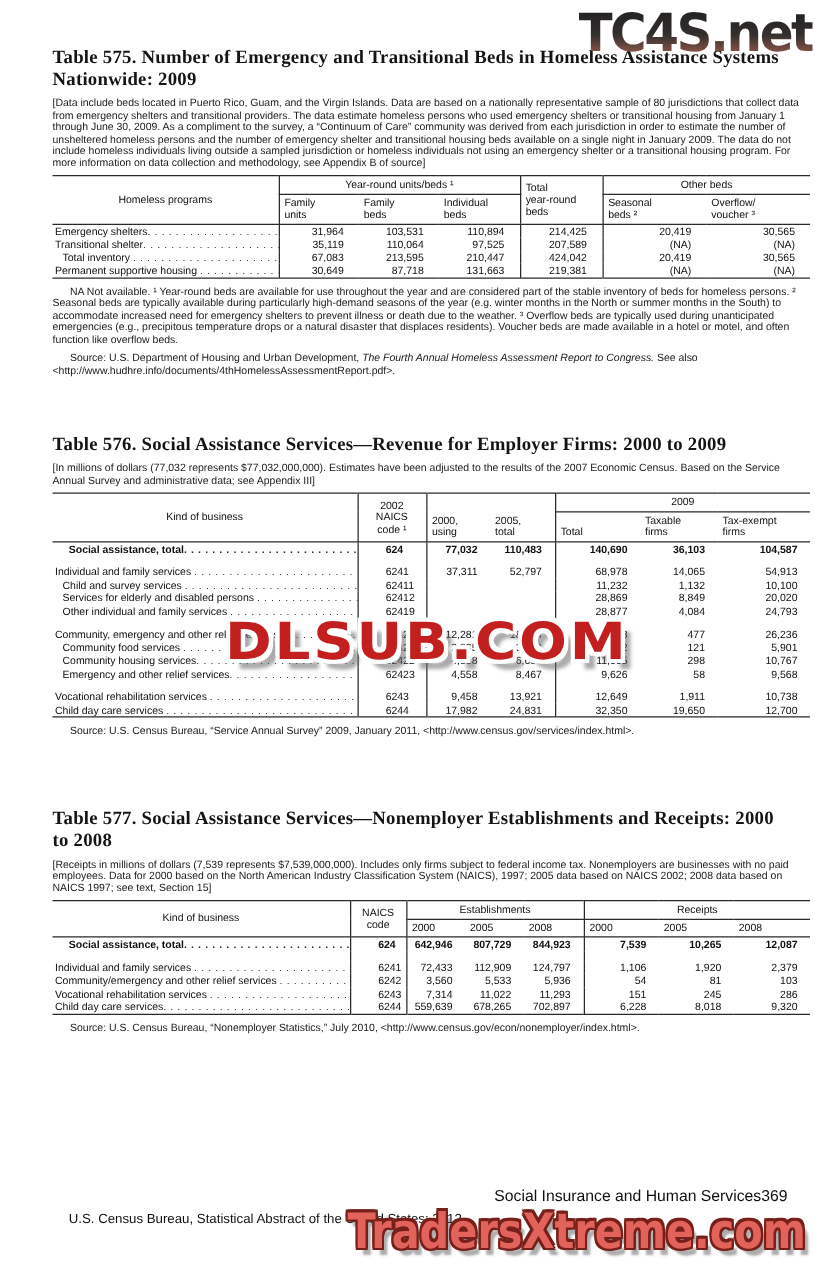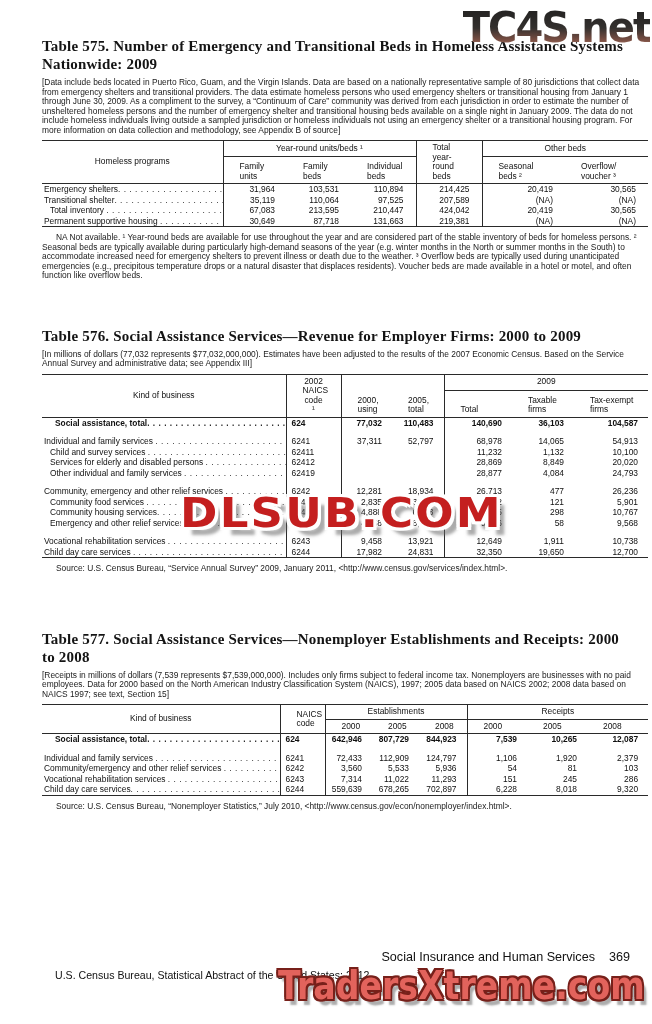--- a/index.html
+++ b/index.html
@@ -9,46 +9,46 @@
 
   .tbl-title{font-family:"Liberation Serif",serif;font-weight:bold;font-size:15px;
              line-height:18px;max-width:585px;letter-spacing:.2px;}
   .t575-title{margin-top:37px;}
   .t576-title{margin-top:46px;}
   .t577-title{margin-top:56px;}
   .intro{font-size:8.4px;line-height:9.5px;margin-top:5px;max-width:600px;color:#1a1a1a;}
 
   table{border-collapse:collapse;table-layout:fixed;width:606px;margin-top:5px;
         font-size:8.4px;color:#101010;border-top:1px solid #2a2a2a;border-bottom:1px solid #2a2a2a;}
-  th{font-weight:normal;padding:2px 16px;vertical-align:middle;text-align:center;
+  th{font-weight:normal;padding:2px 4px;vertical-align:middle;text-align:center;
      white-space:pre-line;line-height:9.5px;}
   thead tr:last-child th,thead th[rowspan]{border-bottom:1px solid #2a2a2a;}
   .vr{border-right:1px solid #2a2a2a;}
   .bb{border-bottom:1px solid #2a2a2a;}
   .num-h{text-align:left;padding-right:10px;vertical-align:bottom;}
   td{padding:0;height:10.5px;line-height:10.5px;}
   td.lbl{white-space:nowrap;overflow:hidden;padding-left:2px;}
   td.lbl.ind{padding-left:8px;}
   td.lbl.b{padding-left:13px;}
   td.num{text-align:right;padding-right:10px;}
   .b{font-weight:bold;}
   tr.spacer td{height:8px;}
   .dots{letter-spacing:.5px;color:#2a2a2a;}
 
   .t575 tbody td:nth-child(1),.t575 tbody td:nth-child(4),.t575 tbody td:nth-child(5){border-right:1px solid #2a2a2a;}
   .t576 tbody td:nth-child(1),.t576 tbody td:nth-child(2),.t576 tbody td:nth-child(4){border-right:1px solid #2a2a2a;}
   .t577 tbody td:nth-child(1),.t577 tbody td:nth-child(2),.t577 tbody td:nth-child(5){border-right:1px solid #2a2a2a;}
-  .t576 tbody td:nth-child(2),.t577 tbody td:nth-child(2){text-align:left;padding-left:5px;margin-top:13px;}
+  .t576 tbody td:nth-child(2),.t577 tbody td:nth-child(2){text-align:left;padding-left:22px;margin-top:13px;}
   .t575 td.num{padding-right:12px;}
 
   .note{font-size:8.4px;line-height:9.5px;margin:6px 0 0 0;text-indent:14px;max-width:600px;color:#1a1a1a;}
   .note i{font-style:italic;}
 
   .footer-chapter{position:absolute;top:950px;right:22px;font-size:12.6px;color:#111;}
-  .footer-chapter .pgnum{margin-left:14px;}
+  .footer-chapter .pgnum{}
   .footer-credit{position:absolute;top:969px;left:55px;font-size:10.6px;color:#111;}
 
   .wm{position:absolute;font-weight:900;pointer-events:none;}
   .wm-top{top:4px;right:2px;font-size:40px;letter-spacing:-2px;
           font-family:"DejaVu Sans",sans-serif;color:#433832;
           background:linear-gradient(180deg,#1e1e1e 0%,#33302e 52%,#7d5044 78%,#cda192 100%);
           -webkit-background-clip:text;background-clip:text;-webkit-text-fill-color:transparent;
           transform:scaleY(1.05);}
   .wm-mid{left:180px;top:489px;font-size:41px;letter-spacing:2px;
           font-family:"DejaVu Sans",sans-serif;color:#c41f1f;transform:scaleX(1.1);transform-origin:left top;
@@ -136,20 +136,21 @@
             <td class="num">87,718</td>
             <td class="num">131,663</td>
             <td class="num">219,381</td>
             <td class="num">(NA)</td>
             <td class="num">(NA)</td>
           </tr>
         </tbody>
     </table>
 
     <p class="note">NA Not available. ¹ Year-round beds are available for use throughout the year and are considered part of the stable inventory of beds for homeless persons. ² Seasonal beds are typically available during particularly high-demand seasons of the year (e.g. winter months in the North or summer months in the South) to accommodate increased need for emergency shelters to prevent illness or death due to the weather. ³ Overflow beds are typically used during unanticipated emergencies (e.g., precipitous temperature drops or a natural disaster that displaces residents). Voucher beds are made available in a hotel or motel, and often function like overflow beds.</p>
+    <p class="note"><span>Source: U.S. Department of Housing and Urban Development, </span><i>The Fourth Annual Homeless Assessment Report to Congress.</i><span> See also &lt;http://www.hudhre.info/documents/4thHomelessAssessmentReport.pdf&gt;.</span></p>
 
     <div class="tbl-title t576-title">Table 576. Social Assistance Services—Revenue for Employer Firms: 2000 to 2009</div>
     <div class="intro">[In millions of dollars (77,032 represents $77,032,000,000). Estimates have been adjusted to the results of the 2007 Economic Census. Based on the Service Annual Survey and administrative data; see Appendix III]</div>
 
     <table class="t576">
       <colgroup>
         <col style="width:244px">
           <col style="width:55px">
           <col style="width:51px">
           <col style="width:52px">

